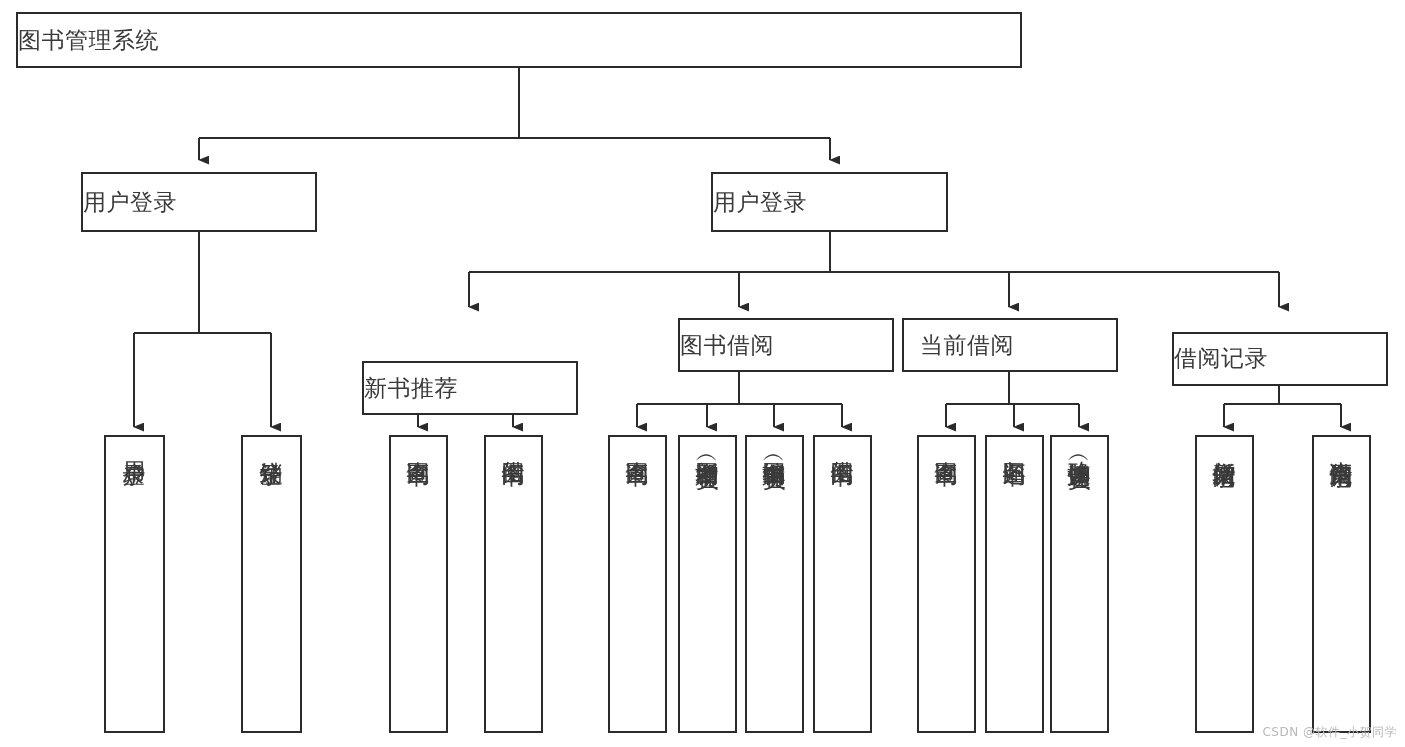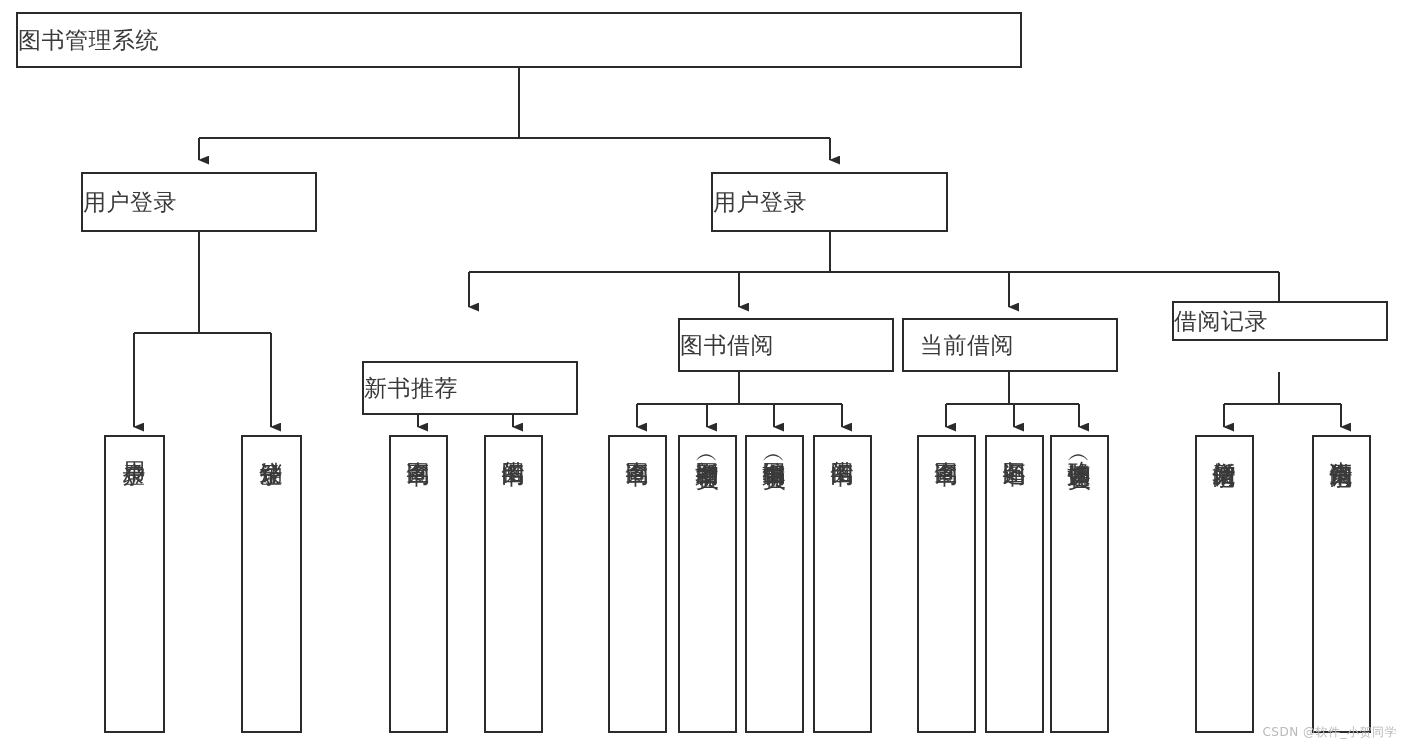--- a/index.html
+++ b/index.html
@@ -140,21 +140,21 @@
   </div>
 
   <div class="node-box" style="left:632px; top:318px; width:216px; height:54px;margin-left:46px;">
     <span class="node-label">图书借阅</span>
   </div>
 
   <div class="node-box" style="left:902px; top:318px; width:216px; height:54px;padding-left:16px;">
     <span class="node-label">当前借阅</span>
   </div>
 
-  <div class="node-box" style="left:1172px; top:301px; width:216px; height:40px;">
+  <div class="node-box" style="left:1172px; top:332px; width:216px; height:54px;font-family:Liberation Serif, serif;">
     <span class="node-label">借阅记录</span>
   </div>
 
   <div class="node-box vertical" style="left:104px; top:435px; width:61px; height:298px;">
     <span class="node-label">用户登录</span>
   </div>
 
   <div class="node-box vertical" style="left:241px; top:435px; width:61px; height:298px;">
     <span class="node-label">注销登录</span>
   </div>

